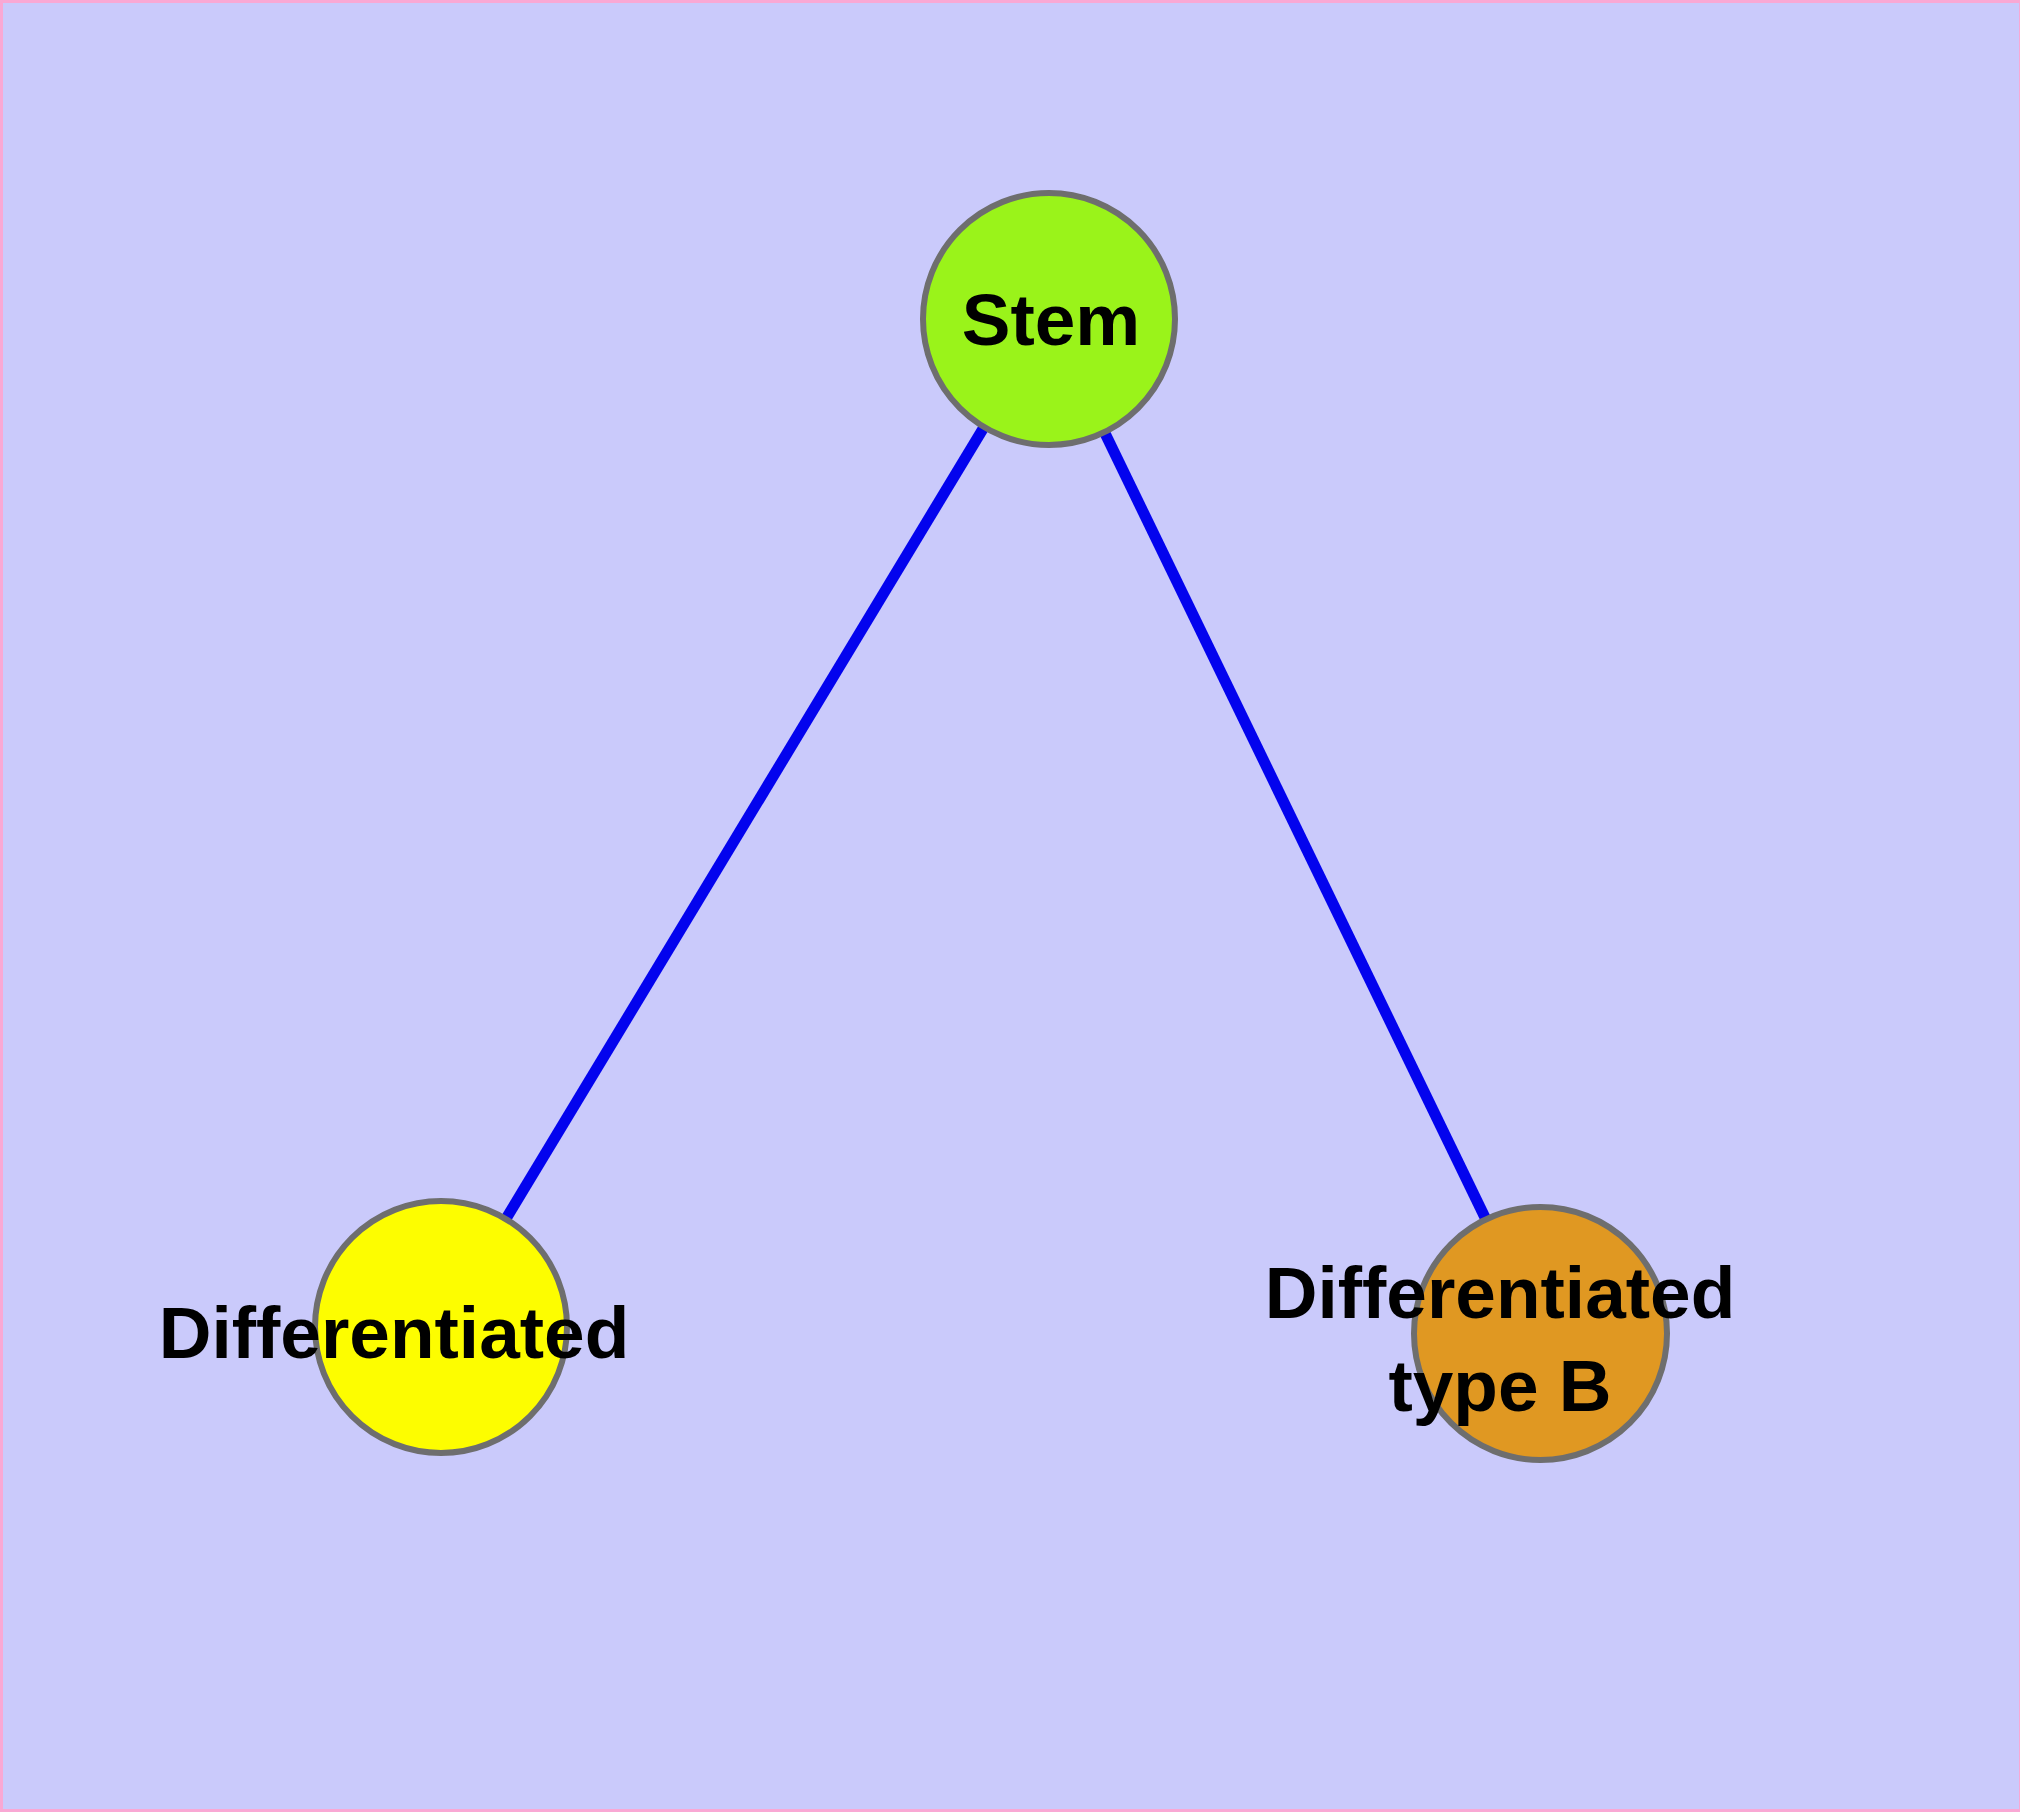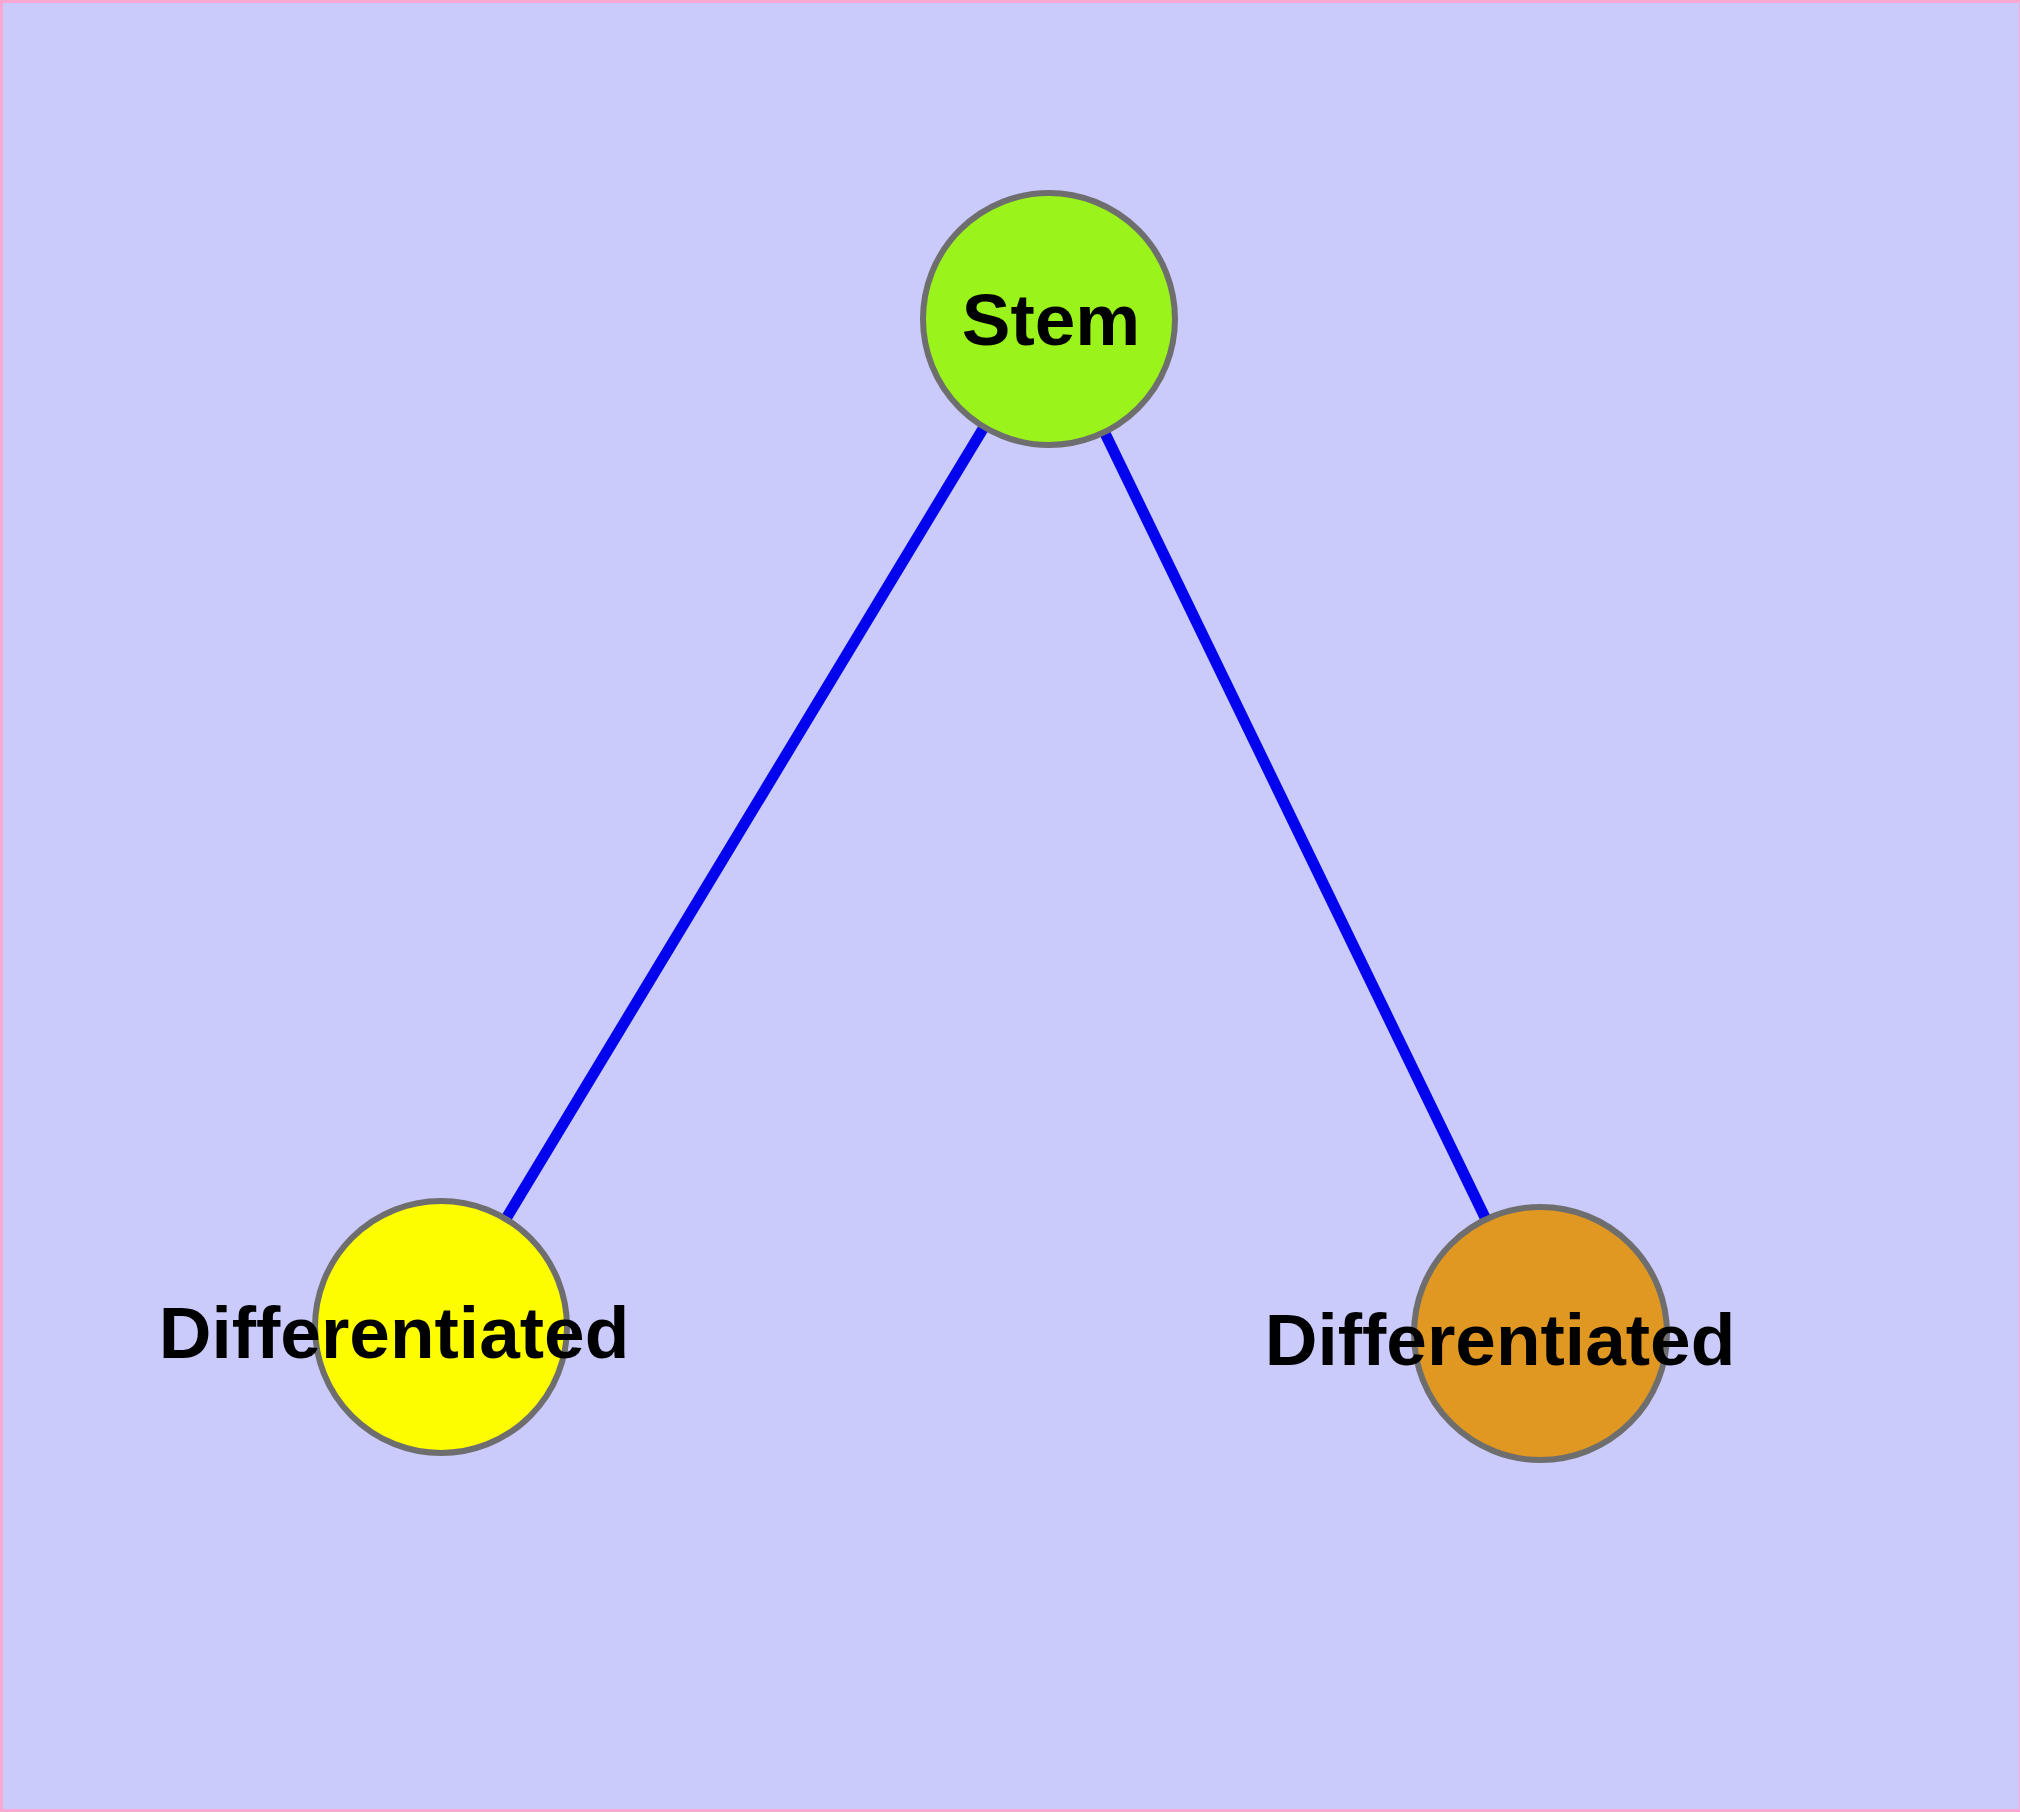--- a/index.html
+++ b/index.html
@@ -68,16 +68,17 @@
   <div class="node-label" style="left: 1051px; top: 319px; color: rgb(0, 0, 0);">
     <span>Stem</span>
   </div>
 
   <div class="node-label" style="left: 394px; top: 1332px; color: rgb(0, 0, 0);">
     <span>Differentiated</span>
   </div>
 
   <div class="node-label" style="left: 1500px; top: 1339px; color: rgb(0, 0, 0);">
     <span>Differentiated</span>
+    <span>type B</span>
   </div>
 
 </div>
 
 
 </body></html>

